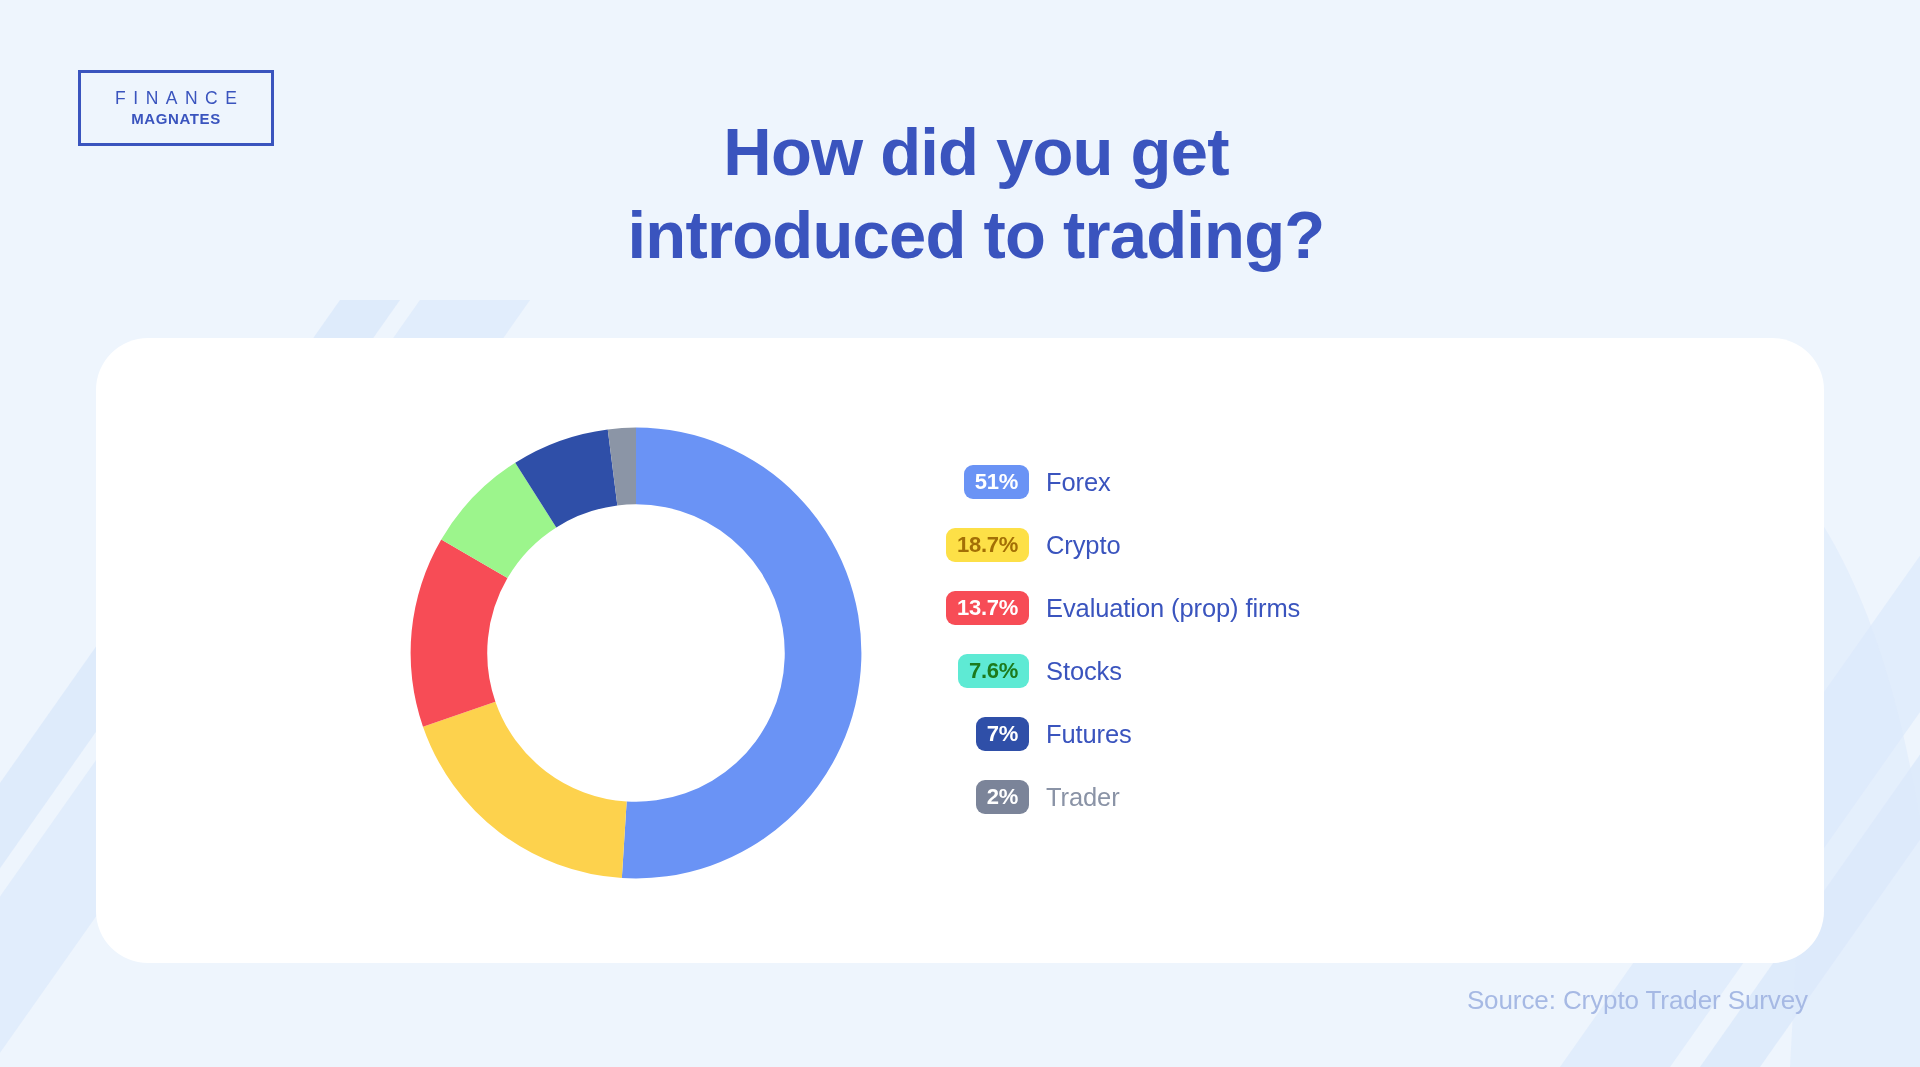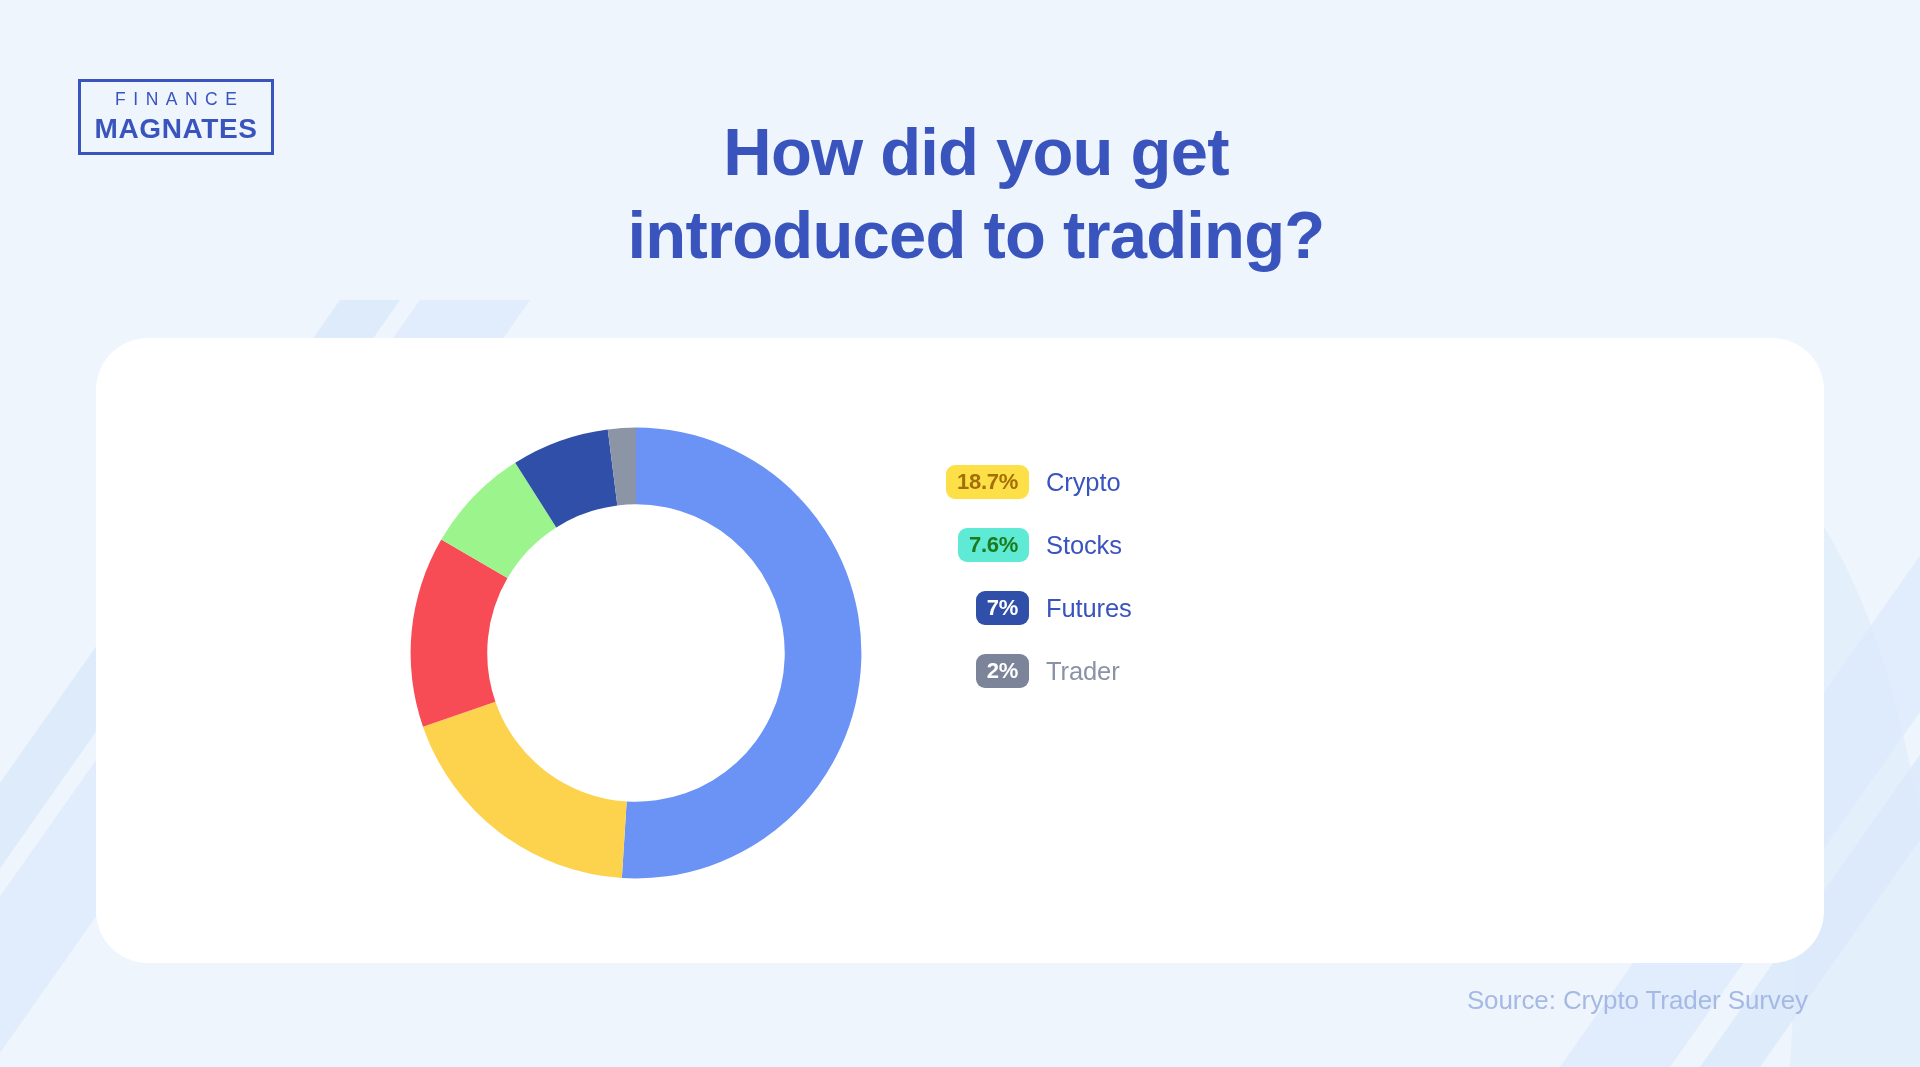--- a/index.html
+++ b/index.html
@@ -21,39 +21,39 @@
   
   #bg-waves {
     position:absolute; inset:0;
     width:1920px; height:1067px;
     pointer-events:none;
   }
 
   
   #logo {
     position:absolute;
-    left:78px; top:79px;
+    left:78px; top:70px;
     width:196px; height:76px;
     border:3px solid #3a54be;
     display:flex;
     flex-direction:column;
     align-items:center;
     justify-content:center;
     background:transparent;
   }
   #logo .l1 {
     font-size:17.5px;
     letter-spacing:7.5px;
     color:#3a54be;
     font-weight:400;
     line-height:1.25;
     text-indent:7.5px;
   }
   #logo .l2 {
-    font-size:28px;
+    font-size:15px;
     letter-spacing:0.6px;
     color:#3a54be;
     font-weight:700;
     line-height:1.2;
     margin-top:1px;
   }
 
   
   #title {
     position:absolute;
@@ -168,26 +168,38 @@
           <path d="M 7.383818632379146 132.03502690618438 A 98 98 0 0 1 15.335505115102151 50.64492623969541 L 44.12143337596741 67.42565131819896 A 64.68 64.68 0 0 0 38.87332029737023 121.1431177580817 Z" fill="#f74c56"></path>
           <path d="M 15.335505115102151 50.64492623969541 A 98 98 0 0 1 47.48897409205836 17.255863300802503 L 65.34272290075852 45.388869778529646 A 64.68 64.68 0 0 0 44.12143337596741 67.42565131819896 Z" fill="#9cf58c"></path>
           <path d="M 47.48897409205836 17.255863300802503 A 98 98 0 0 1 87.71734311069824 2.7727592711811724 L 91.89344645306083 35.83002111897956 A 64.68 64.68 0 0 0 65.34272290075852 45.388869778529646 Z" fill="#2f4fa8"></path>
           <path d="M 87.71734311069824 2.7727592711811724 A 98 98 0 0 1 99.99999999999999 2 L 99.99999999999999 35.31999999999999 A 64.68 64.68 0 0 0 91.89344645306083 35.83002111897956 Z" fill="#8b95a6"></path>
         </svg>
     </div>
 
     <div id="legend">
         <div class="legend-row">
           <div class="badge-col">
+            <span class="badge" style="background: rgb(106, 147, 245); color: rgb(255, 255, 255);">51%</span>
+          </div>
+          <span class="legend-label">Forex</span>
+        </div>
+        <div class="legend-row">
+          <div class="badge-col">
             <span class="badge" style="background: #fde047; color: rgb(163, 111, 6);">18.7%</span>
           </div>
           <span class="legend-label">Crypto</span>
         </div>
         <div class="legend-row">
           <div class="badge-col">
+            <span class="badge" style="background: rgb(247, 76, 86); color: rgb(255, 255, 255);">13.7%</span>
+          </div>
+          <span class="legend-label">Evaluation (prop) firms</span>
+        </div>
+        <div class="legend-row">
+          <div class="badge-col">
             <span class="badge" style="background: #5eead4; color: rgb(29, 122, 29);">7.6%</span>
           </div>
           <span class="legend-label">Stocks</span>
         </div>
         <div class="legend-row">
           <div class="badge-col">
             <span class="badge" style="background: rgb(47, 79, 168); color: rgb(255, 255, 255);">7%</span>
           </div>
           <span class="legend-label">Futures</span>
         </div>

